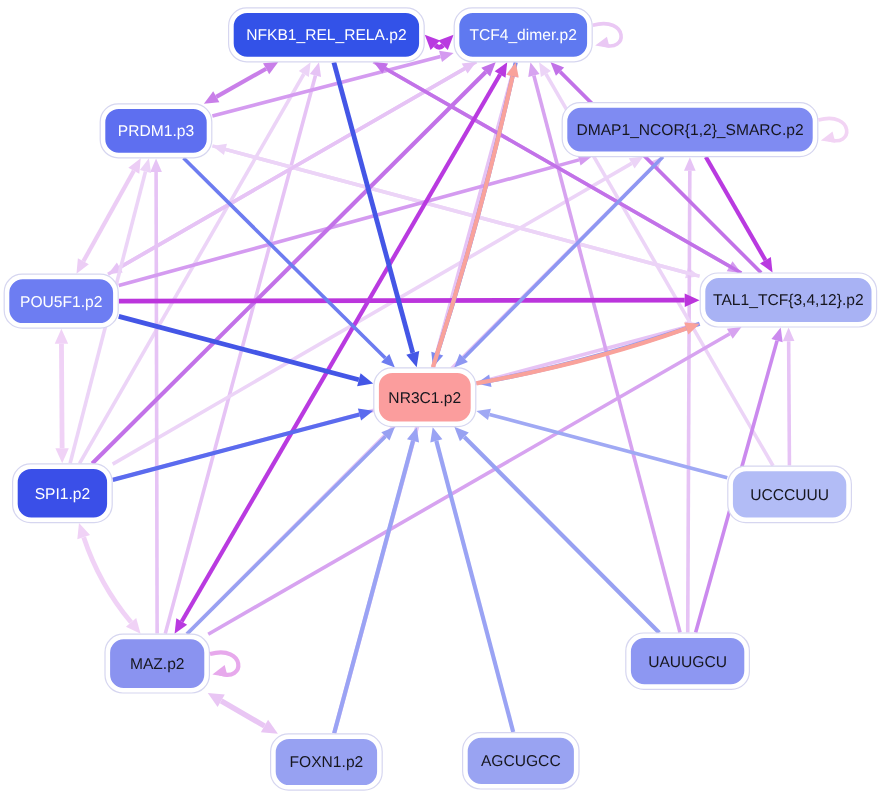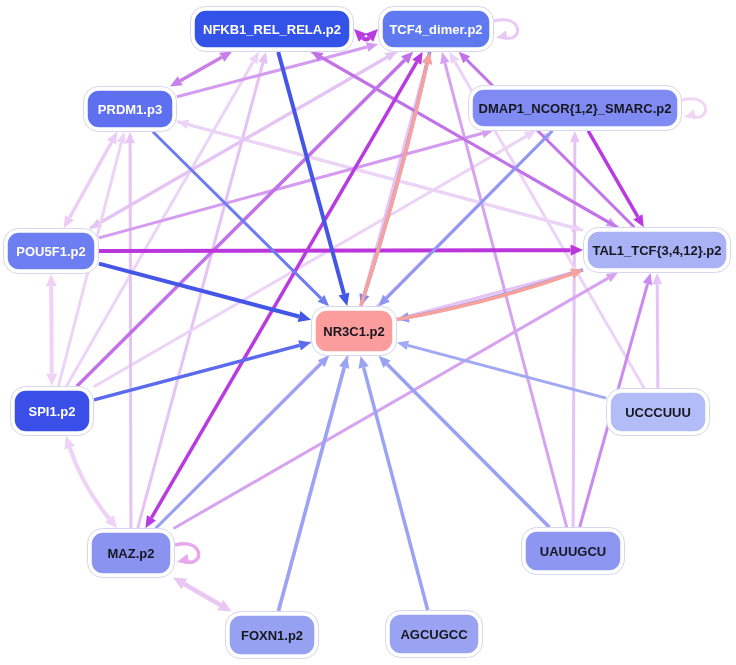--- a/index.html
+++ b/index.html
@@ -1,17 +1,17 @@
 <!DOCTYPE html>
 <html><head>
 <meta charset="utf-8">
 <style>
   html,body{margin:0;padding:0;background:#ffffff;}
   #stage{position:relative;width:736px;height:665px;background:#ffffff;overflow:hidden;
-         font-family:"Liberation Sans", sans-serif;font-weight:bold;}
+         font-family:"Liberation Sans", sans-serif;}
   svg{display:block;}
   .node-label{font-family:"Liberation Sans", sans-serif;font-size:13px;}
 </style>
 </head>
 <body>
 
 <div id="stage">
   <svg id="graph-svg" width="736" height="665" style="background: rgb(255, 255, 255);">
       <g>
         <path d="M 66.32105722550664 386.13343699934757 Q 162.5759162303665 219 253.19131026239398 61.65872490802494" fill="none" stroke="#ecd4f7" stroke-width="3"></path>

